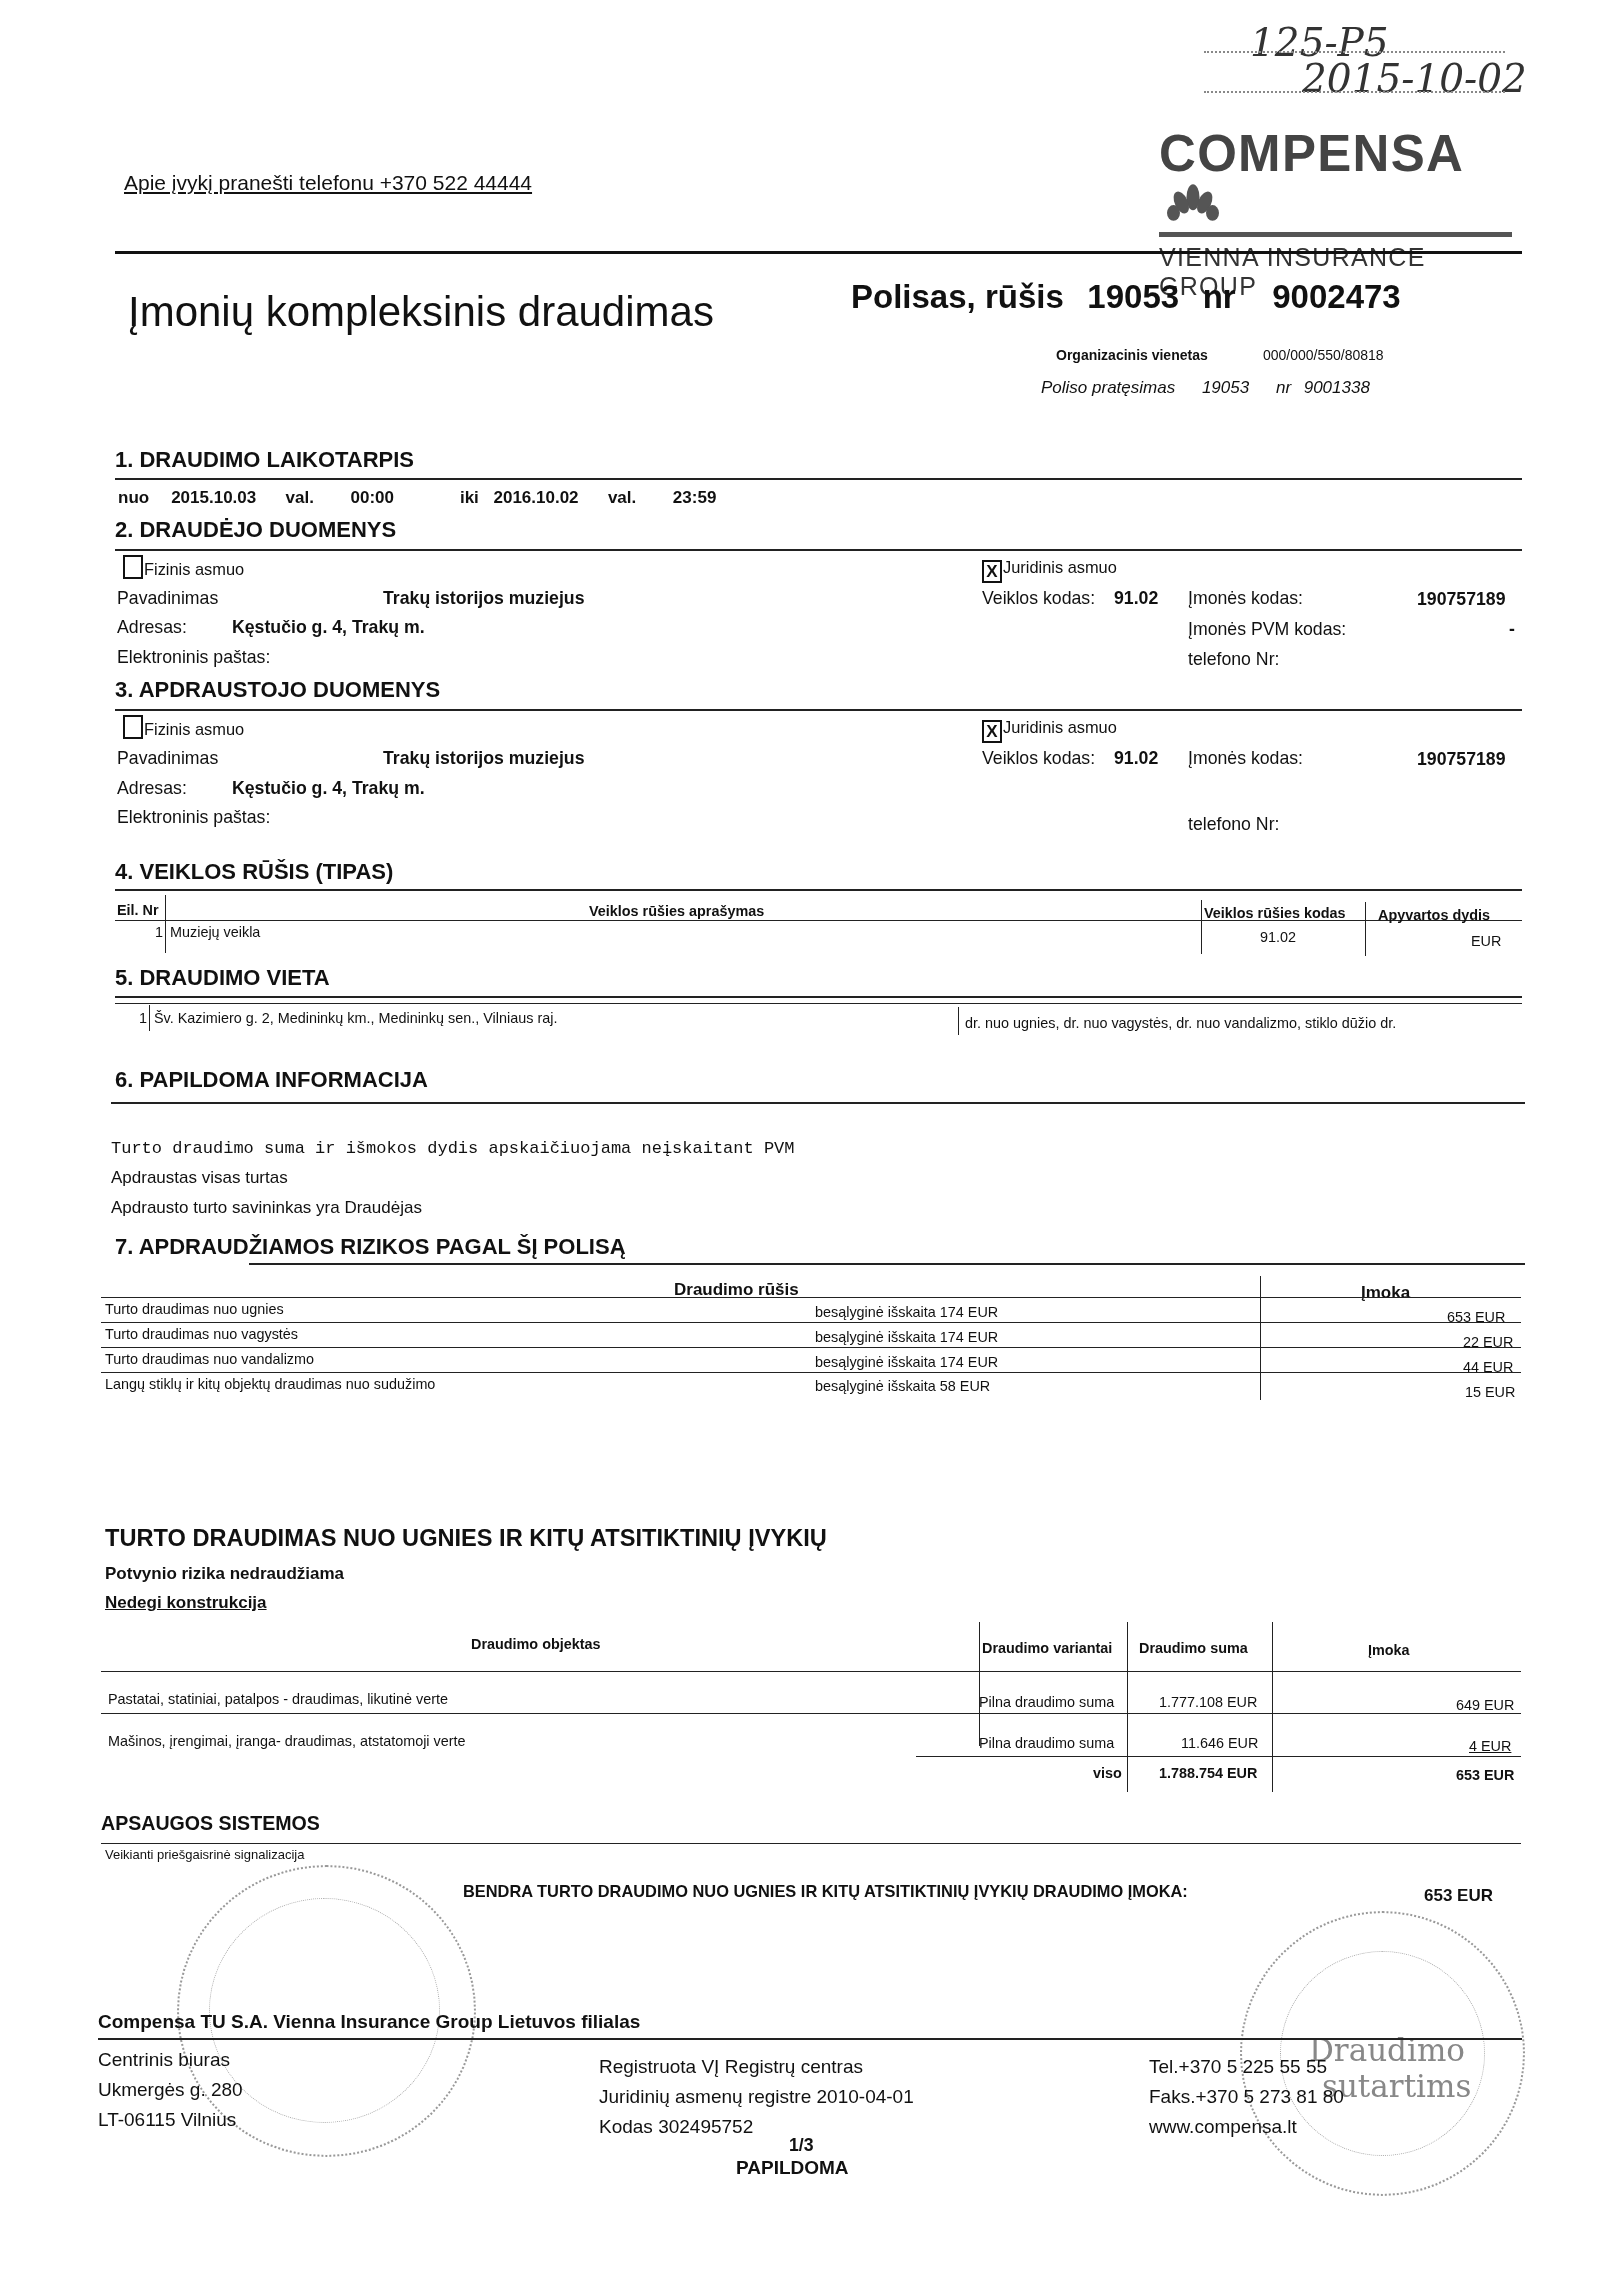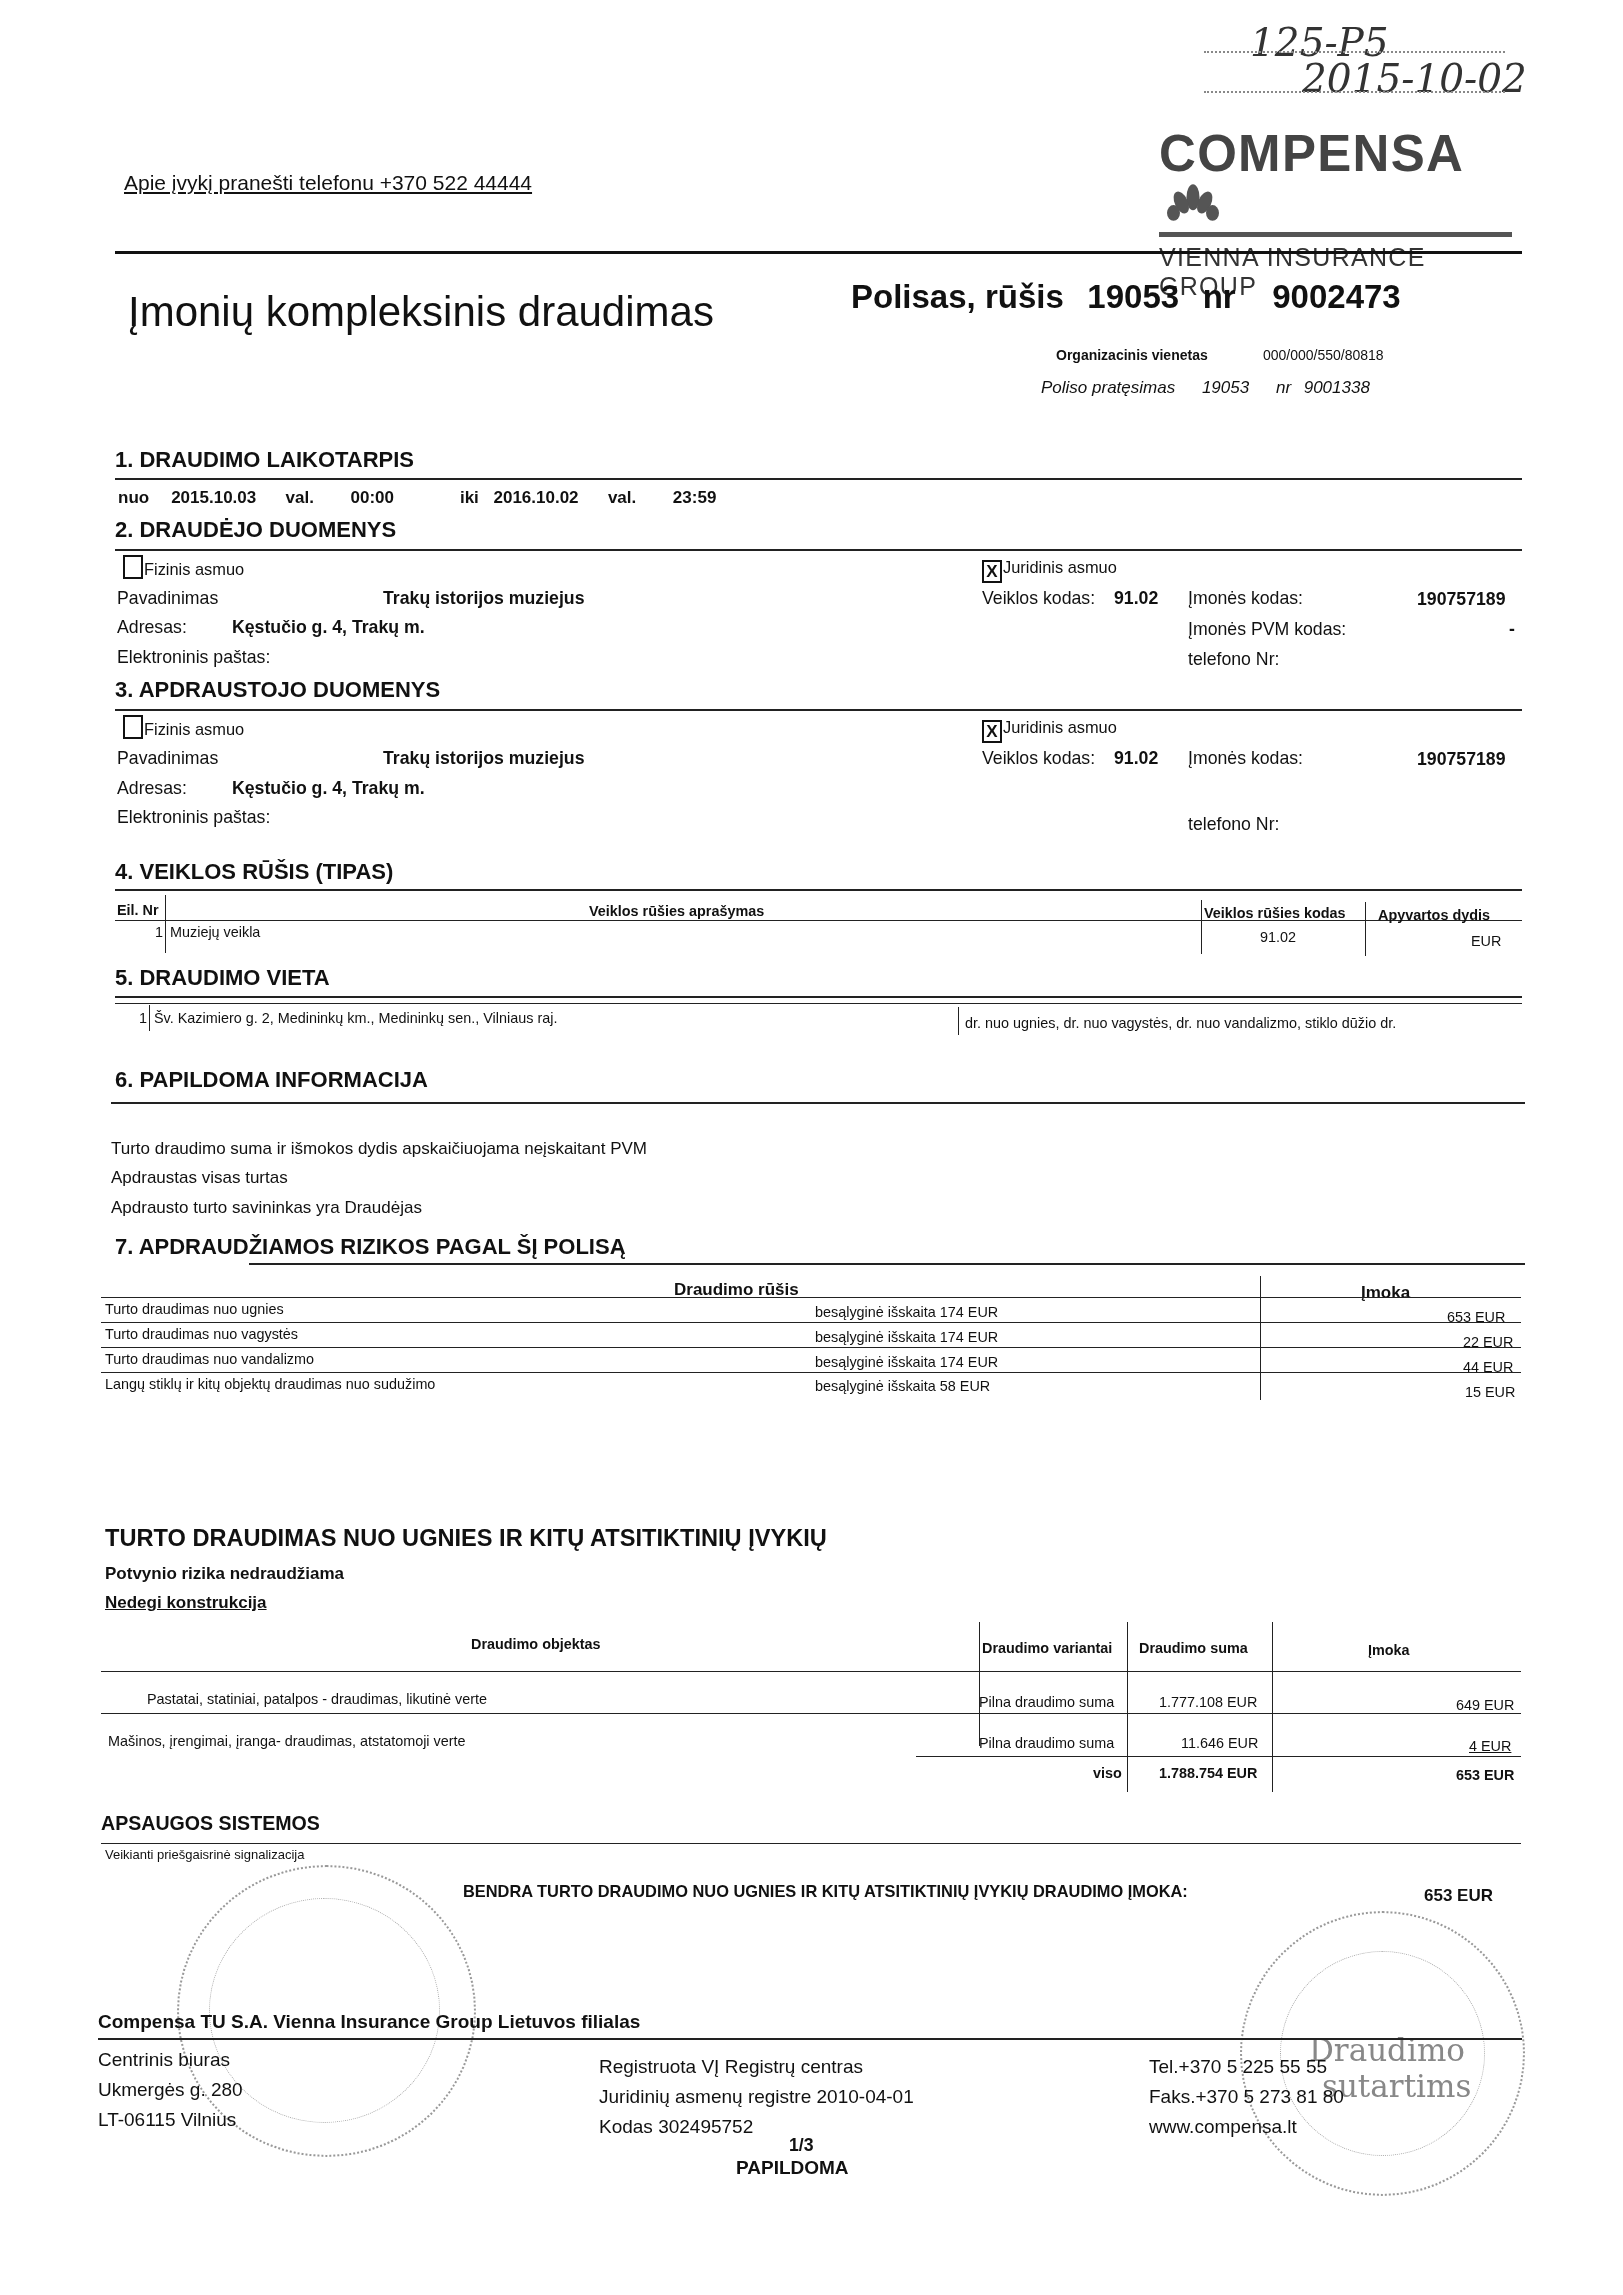--- a/index.html
+++ b/index.html
@@ -164,21 +164,21 @@
 <div class="thin" style="left:115px; top:996px; width:1407px; height:2px;"></div>
 <div class="thin" style="left:115px; top:1003px; width:1407px;"></div>
 <div class="vline" style="left:149px; top:1005px; height:26px;"></div>
 <div class="vline" style="left:958px; top:1007px; height:27.5px;"></div>
 <div class="small" style="left:139px; top:1010px;">1</div>
 <div class="small" style="left:154px; top:1010px;">Šv. Kazimiero g. 2,  Medininkų km., Medininkų sen., Vilniaus raj.</div>
 <div class="small" style="left:965px; top:1015px;">dr. nuo ugnies, dr. nuo vagystės, dr. nuo vandalizmo, stiklo dūžio dr.</div>
 
 <div class="sec" style="top:1067px">6. PAPILDOMA INFORMACIJA</div>
 <div class="thin" style="left:111px; top:1102px; width:1414px; height:2px;"></div>
-<div class="txt" style="left:111px; top:1139px; font-size:17px;">Turto  draudimo suma ir išmokos dydis apskaičiuojama neįskaitant PVM</div>
+<div class="txt" style="left:111px; top:1139px; font-size:17px;font-family:Liberation Mono, monospace;">Turto  draudimo suma ir išmokos dydis apskaičiuojama neįskaitant PVM</div>
 <div class="txt" style="left:111px; top:1168px; font-size:17px;">Apdraustas visas turtas</div>
 <div class="txt" style="left:111px; top:1198px; font-size:17px;">Apdrausto turto savininkas yra Draudėjas</div>
 
 <div class="sec" style="top:1234px">7. APDRAUDŽIAMOS RIZIKOS PAGAL ŠĮ POLISĄ</div>
 <div class="thin" style="left:249px; top:1263px; width:1276px; height:2px;"></div>
 <div class="vline" style="left:1260px; top:1276px; height:124px;"></div>
 <div class="txt b" style="left:674px; top:1280px; font-size:17px;">Draudimo rūšis</div>
 <div class="txt b" style="left:1361px; top:1283px; font-size:17px;">Įmoka</div>
 
 <div class="thin" style="left:101px; top:1297px; width:1420px;"></div>
@@ -207,21 +207,21 @@
 
 <div class="vline" style="left:979px; top:1622px; height:124px;"></div>
 <div class="vline" style="left:1127px; top:1622px; height:170px;"></div>
 <div class="vline" style="left:1272px; top:1622px; height:170px;"></div>
 <div class="small b" style="left:471px; top:1636px;">Draudimo objektas</div>
 <div class="small b" style="left:982px; top:1640px;">Draudimo variantai</div>
 <div class="small b" style="left:1139px; top:1640px;">Draudimo suma</div>
 <div class="small b" style="left:1368px; top:1642px;">Įmoka</div>
 
 <div class="thin" style="left:101px; top:1671px; width:1420px;"></div>
-<div class="small" style="left:108px; top:1691px;margin-left:39px;">Pastatai, statiniai, patalpos  - draudimas,   likutinė verte</div>
+<div class="small" style="left:108px; top:1691px;">Pastatai, statiniai, patalpos  - draudimas,   likutinė verte</div>
 <div class="small" style="left:979px; top:1694px;">Pilna draudimo suma</div>
 <div class="small" style="left:1159px; top:1694px;text-align:right;">1.777.108 EUR</div>
 <div class="small" style="left:1456px; top:1697px;">649 EUR</div>
 
 <div class="thin" style="left:101px; top:1713px; width:1420px;"></div>
 <div class="small" style="left:108px; top:1733px;">Mašinos, įrengimai, įranga- draudimas,  atstatomoji verte</div>
 <div class="small" style="left:979px; top:1735px;">Pilna draudimo suma</div>
 <div class="small" style="left:1181px; top:1735px;">11.646 EUR</div>
 <div class="small" style="left:1469px; top:1738px;text-decoration:underline;">4 EUR</div>
 

